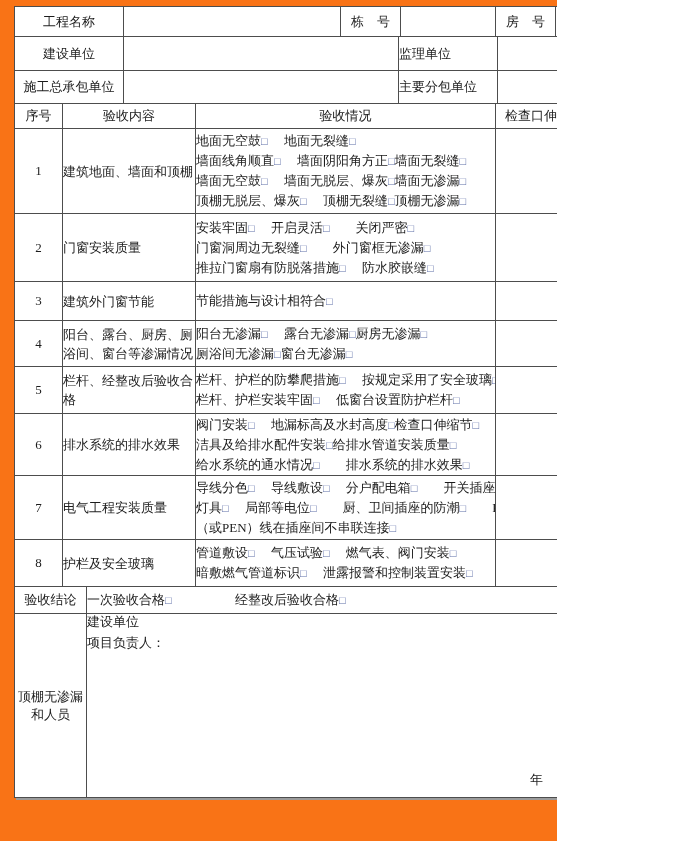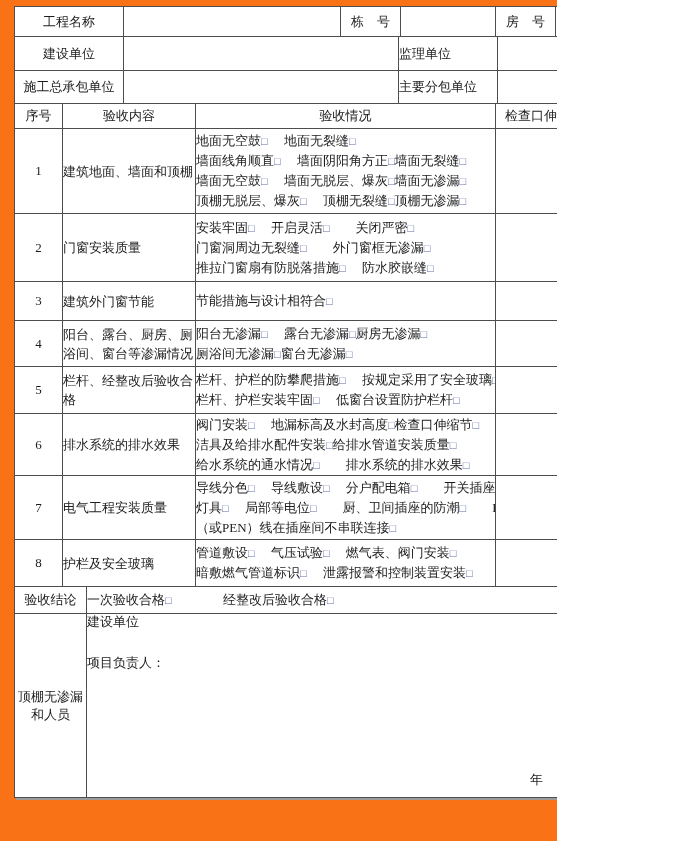--- a/index.html
+++ b/index.html
@@ -12,24 +12,24 @@
   .lblc{text-align:center;}
   .lbll{text-align:left;padding-left:4px;}
   .hdr{text-align:center;font-size:13px;}
   .nocell{text-align:center;font-size:12px;}
   .ccell{padding-left:5px;line-height:19px;}
   .pre{white-space:pre-line;}
   .scell{padding:2px 2px 2px 4px;vertical-align:middle;}
   .scell .ln{line-height:20px;white-space:nowrap;}
   .box{color:#5f6fa8;font-size:11px;}
   .concl{padding-left:28px;}
-  .concl .opt2{margin-left:48px;}
+  .concl .opt2{margin-left:60px;}
   .signcell{position:relative;vertical-align:top;padding:24px 0 6px 12px;}
   .signcell .unit{line-height:16px;}
-  .signcell .leader{margin-top:25px;line-height:16px;}
+  .signcell .leader{margin-top:5px;line-height:16px;}
   .signcell .date{position:absolute;right:78px;bottom:8px;letter-spacing:2px;}
 </style>
 </head>
 <body>
 
 <div class="page">
   <div class="form">
 
     <table class="tbl">
       <colgroup>

